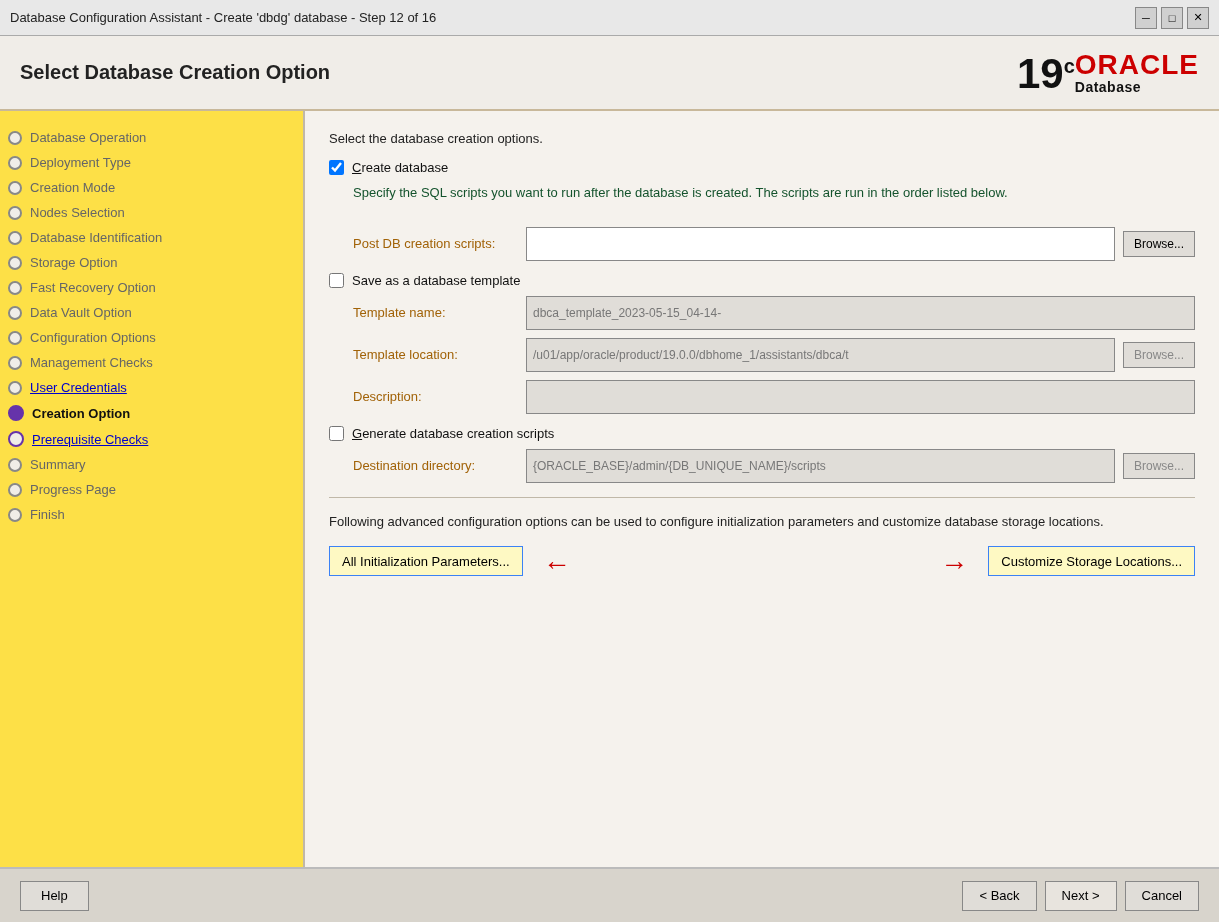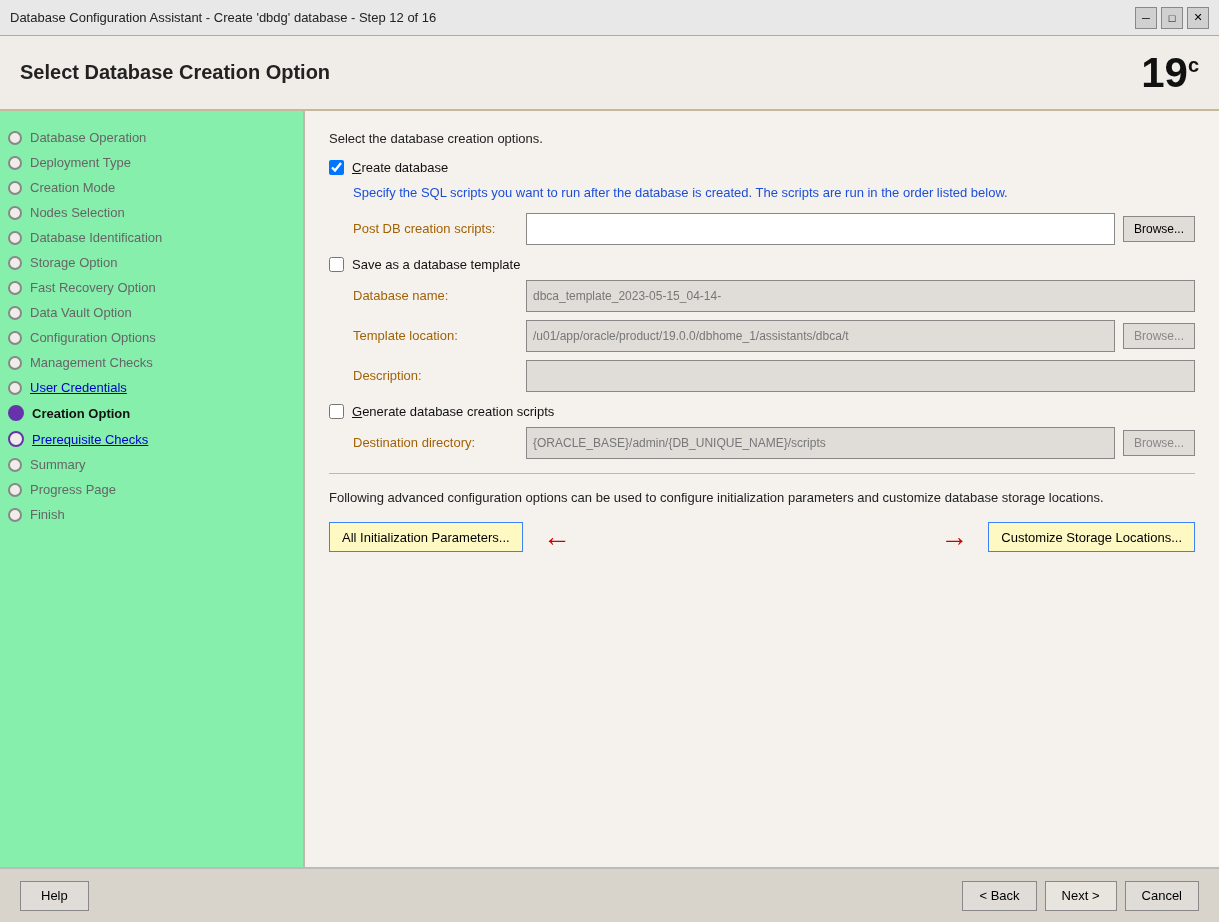--- a/index.html
+++ b/index.html
@@ -106,21 +106,21 @@
     
     .content-area {
       flex: 1;
       display: flex;
       overflow: hidden;
     }
 
     
     .sidebar {
       width: 305px;
-      background: #86efac;
+      background: #fde047;
       border-right: 2px solid #c0b8a8;
       padding: 14px 0;
       flex-shrink: 0;
       overflow-y: auto;
     }
     .sidebar-item {
       display: flex;
       align-items: center;
       padding: 5px 10px 5px 8px;
       gap: 8px;
@@ -196,43 +196,43 @@
     .option-label {
       font-size: 13px;
       color: #111;
     }
 
     .indent-block {
       margin-left: 24px;
       margin-bottom: 12px;
     }
     .indent-desc {
-      color: #1d4ed8;
-      margin-bottom: 10px;
+      color: #14532d;
+      margin-bottom: 24px;
       line-height: 1.5;
     }
 
     .form-row {
       display: flex;
       align-items: center;
       margin-bottom: 8px;
       gap: 8px;
     }
     .form-label {
       width: 165px;
       color: #a16207;
       flex-shrink: 0;
       font-size: 13px;
     }
     .form-input {
       flex: 1;
-      height: 32px;
+      height: 22px;
       border: 1px solid #888;
       background: #fff;
-      padding: 2px 6px;
+      padding: 16px 6px;
       font-size: 12px;
       color: #555;
     }
     .form-input.disabled {
       background: #e0ddd8;
       color: #777;
     }
     .browse-btn {
       height: 26px;
       padding: 2px 10px;
@@ -331,20 +331,24 @@
 </div>
 
 <div class="window-body">
 
   <div class="header">
     <span class="header-title">Select Database Creation Option</span>
     <div class="oracle-logo">
       <div class="oracle-19c">
         <span>19</span><sup>c</sup>
       </div>
+      <div class="oracle-text">
+        <span class="oracle-brand">ORACLE</span>
+        <span class="oracle-sub">Database</span>
+      </div>
     </div>
   </div>
 
   <div class="content-area">
 
     <div class="sidebar">
 
       <div class="sidebar-item inactive">
         <div class="step-dot done"></div>
         <span class="sidebar-label">Database Operation</span>
@@ -432,21 +436,21 @@
         </div>
       </div>
 
       <div class="option-row">
         <input type="checkbox" id="saveTemplate" style="">
         <label class="option-label" for="saveTemplate">Save as a database template</label>
       </div>
 
       <div class="indent-block">
         <div class="form-row">
-          <span class="form-label">Database name:</span>
+          <span class="form-label">Template name:</span>
           <input type="text" class="form-input disabled" disabled="" value="dbca_template_2023-05-15_04-14-" style="">
         </div>
         <div class="form-row">
           <span class="form-label">Template location:</span>
           <input type="text" class="form-input disabled" disabled="" value="/u01/app/oracle/product/19.0.0/dbhome_1/assistants/dbca/t" style="">
           <button class="browse-btn disabled" disabled="">Browse...</button>
         </div>
         <div class="form-row">
           <span class="form-label">Description:</span>
           <input type="text" class="form-input disabled" disabled="" value="" style="">

